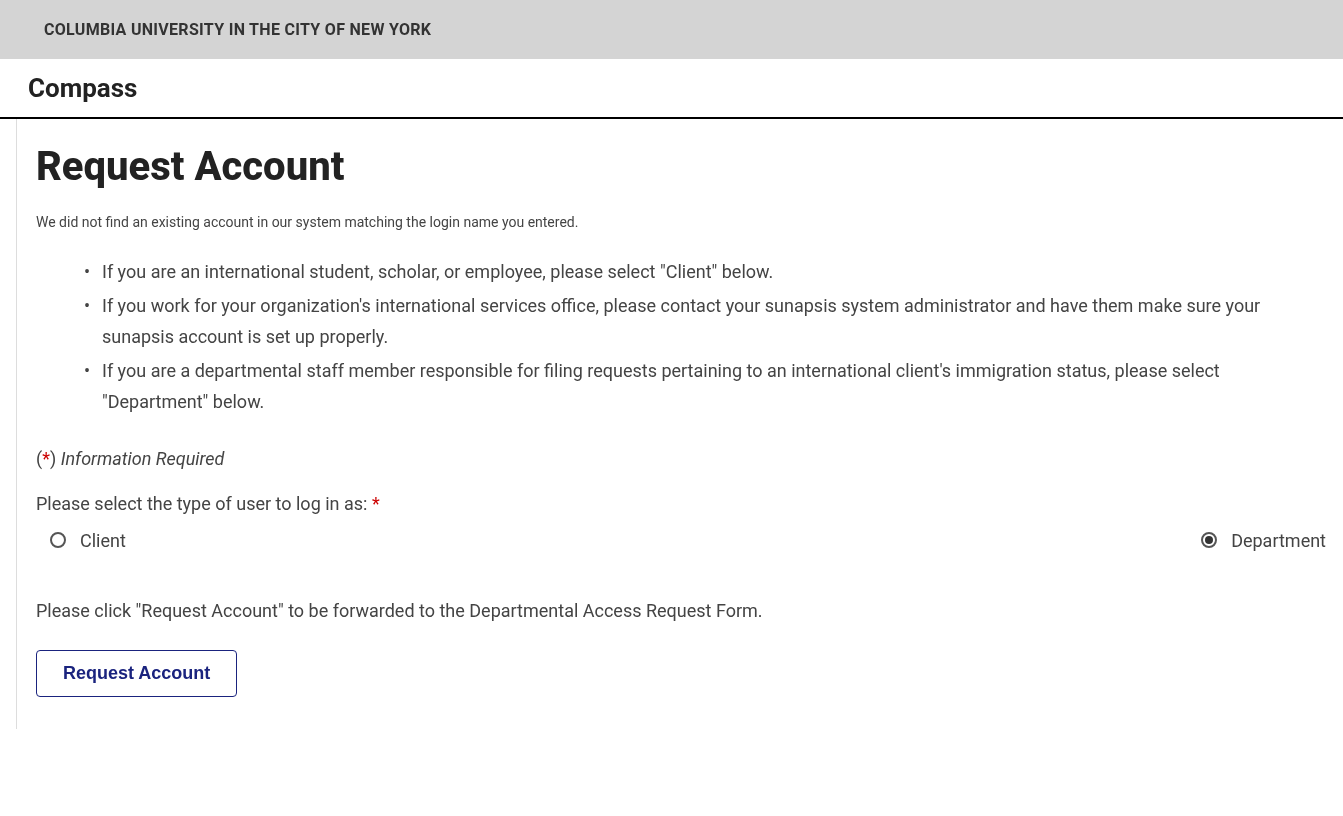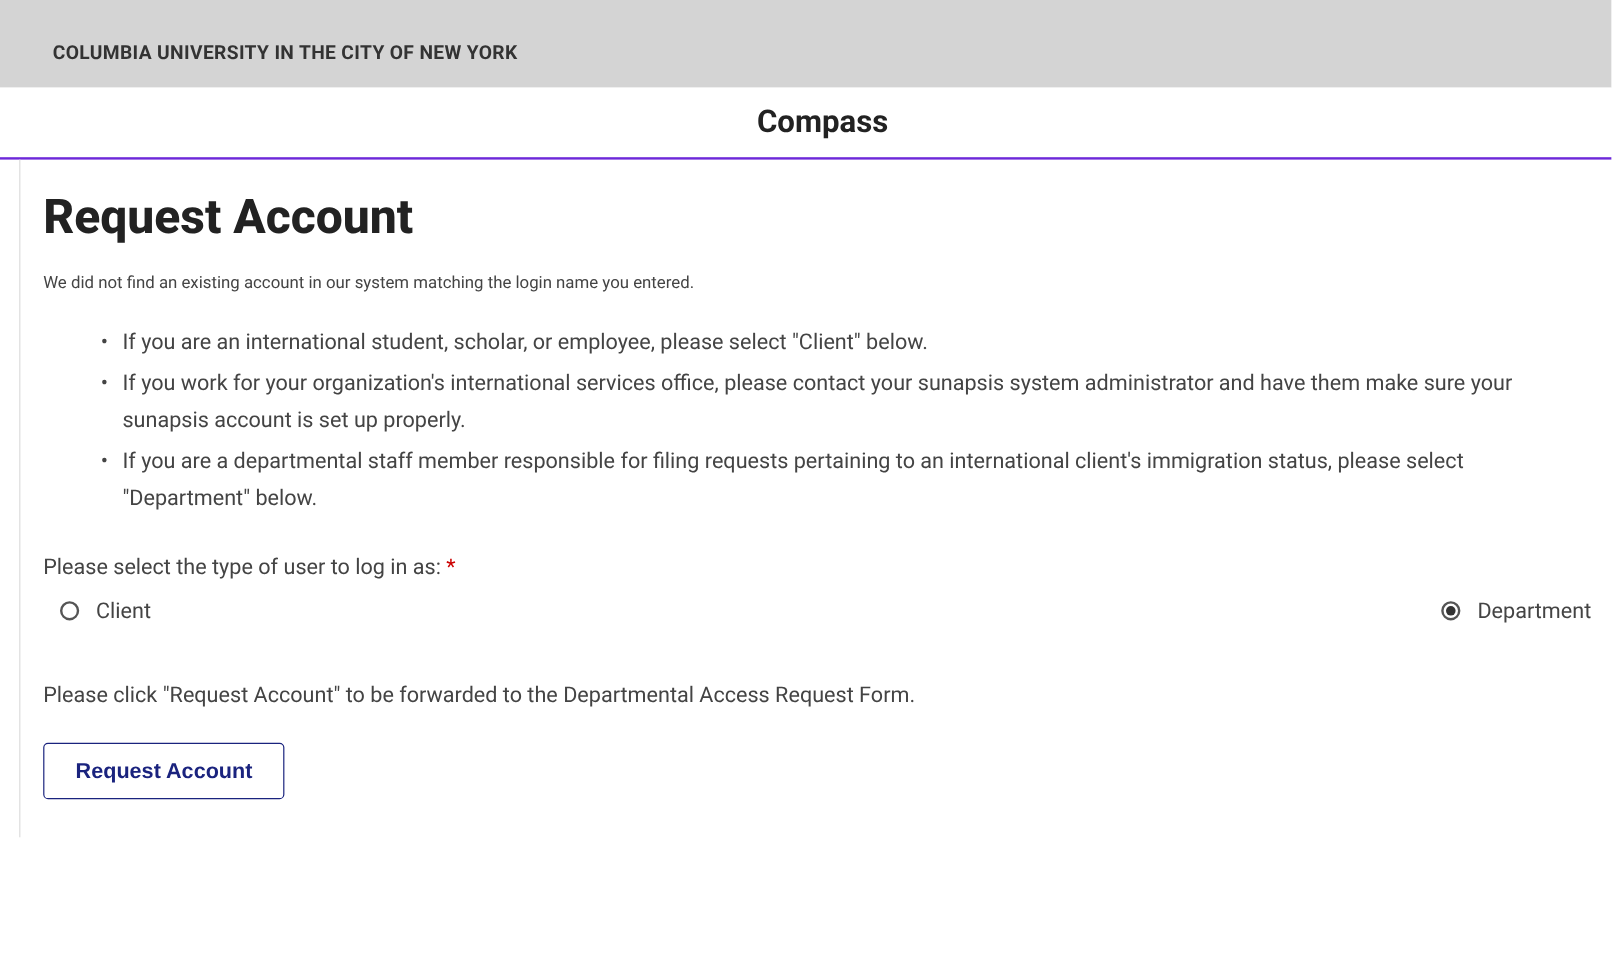--- a/index.html
+++ b/index.html
@@ -14,27 +14,25 @@
     }
     .top-banner {
       background: #d4d4d4;
       padding: 20px 0 20px 44px;
     }
     .top-banner-text {
       font-size: 16px;
       font-weight: 700;
       color: #333;
       letter-spacing: 0.3px;
-      margin-top: 14px;
     }
     .app-title-bar {
       background: #fff;
       padding: 14px 0 14px 28px;
-      border-bottom: 2px solid #6d28d9;
-      text-align: center;
+      border-bottom: 2px solid #000000;
     }
     .app-title {
       font-size: 26px;
       font-weight: 700;
       color: #222;
     }
     .main-content {
       padding: 24px 0 32px 19px;
       border-left: 1px solid #ddd;
       margin-left: 16px;
@@ -158,20 +156,23 @@
   <h1 class="page-heading">Request Account</h1>
 
   <p class="intro-text">We did not find an existing account in our system matching the login name you entered.</p>
 
   <ul class="bullet-list">
     <li>If you are an international student, scholar, or employee, please select "Client" below.</li>
     <li>If you work for your organization's international services office, please contact your sunapsis system administrator and have them make sure your sunapsis account is set up properly.</li>
     <li>If you are a departmental staff member responsible for filing requests pertaining to an international client's immigration status, please select "Department" below.</li>
   </ul>
 
+  <p class="required-note">
+    <span>(</span><span class="asterisk">*</span><span>) </span><span class="italic">Information Required</span>
+  </p>
 
   <p class="prompt-label">
     <span>Please select the type of user to log in as: </span><span class="req">*</span>
   </p>
 
   <div class="radio-group">
     <label class="radio-option">
       <span class="radio-circle"></span>
       <span>Client</span>
     </label>

